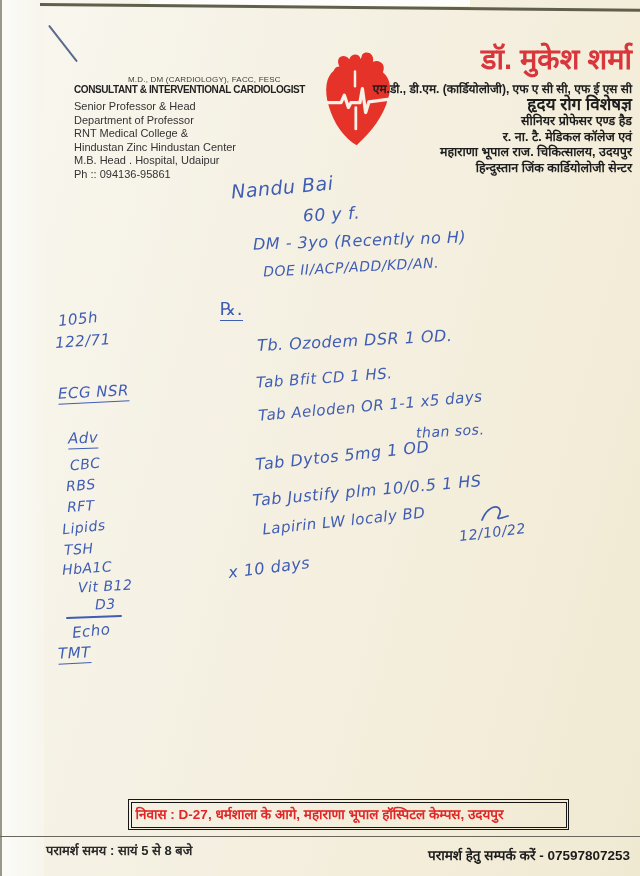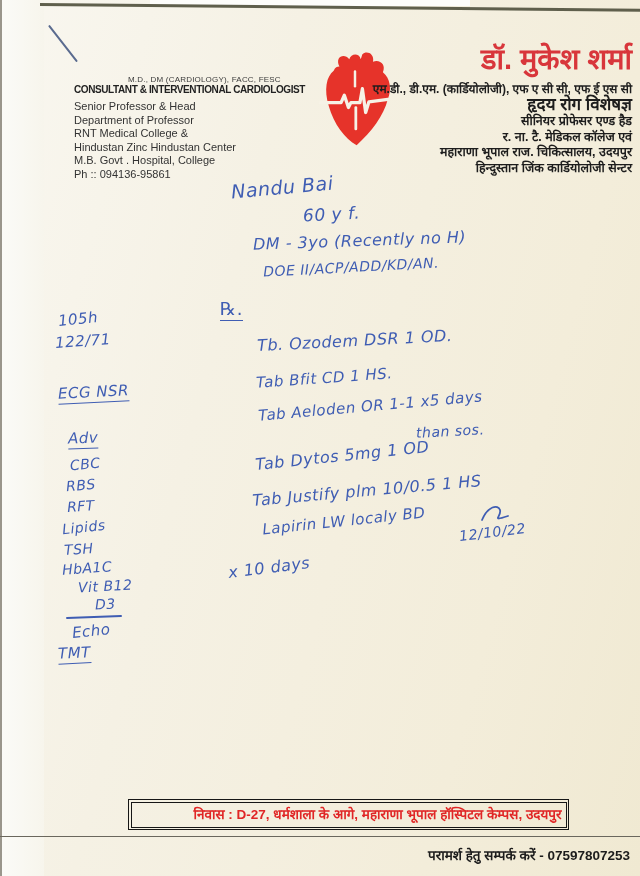--- a/index.html
+++ b/index.html
@@ -37,21 +37,21 @@
 
   
   .hw{position:absolute;font-family:"DejaVu Sans",sans-serif;font-style:italic;
       color:#3f5db3;white-space:nowrap;letter-spacing:.5px;}
   .ul{border-bottom:1.6px solid #3f5db3;padding-bottom:1px;}
   .hw-line{position:absolute;background:#3f5db3;height:1.6px;border-radius:1px;}
 
   
   .res-box{position:absolute;left:128px;top:799px;width:436px;border:1.5px solid #161616;
         padding:1.5px;background:transparent;}
-  .res-box-inner{border:1.2px solid #161616;padding:3px 4px 4px;text-align:right;
+  .res-box-inner{border:1.2px solid #161616;padding:3px 4px 4px;text-align:left;
         font-size:13.5px;font-weight:bold;color:#e02626;line-height:17px;}
   .foot-rule{position:absolute;left:0;top:836px;width:640px;height:1px;background:#6a675d;}
   .timing{position:absolute;left:46px;top:841px;font-size:13px;font-weight:bold;color:#2a2a2a;}
   .contact{position:absolute;right:10px;top:846px;font-size:13.5px;font-weight:bold;color:#1c1c1c;}
 </style>
 </head>
 <body>
 
 <div class="page">
   <div class="scanner-strip"></div>
@@ -60,21 +60,21 @@
   <div class="left-edge"></div>
   <div class="pen-stroke"></div>
 
   <div class="degrees-en">M.D., DM (CARDIOLOGY), FACC, FESC</div>
   <div class="title-en">CONSULTANT &amp; INTERVENTIONAL CARDIOLOGIST</div>
   <div class="addr-en">
     <div>Senior Professor &amp; Head</div>
     <div>Department of Professor</div>
     <div>RNT Medical College &amp;</div>
     <div>Hindustan Zinc Hindustan Center</div>
-    <div>M.B. Govt . Hospital, College</div>
+    <div>M.B. Head . Hospital, Udaipur</div>
     <div>Ph :: 094136-95861</div>
   </div>
 
   <div class="logo">
     <svg width="82" height="102" viewBox="0 0 100 124">
       <path fill="#e6332a" d="M31,20 C25,8 37,3 43,11 C45,4 55,3 57,11 L59,5 C64,0 74,4 72,14 C81,11 88,18 84,27 C93,34 95,48 90,60 C85,80 70,100 52,116 C38,108 24,90 18,68 C12,48 15,32 24,25 C26,21 28,20 31,20 Z"></path>
       <path fill="none" stroke="#f6f2e6" stroke-width="4" stroke-linejoin="round" stroke-linecap="round" d="M8,64 L33,64 L37,55 L42,70 L45,64 L56,64 L59,47 L63,76 L67,63 L90,60"></path>
       <path fill="none" stroke="#f6f2e6" stroke-width="3.4" stroke-linecap="round" d="M51,70 L51,96"></path>
       <path fill="none" stroke="#f6f2e6" stroke-width="3" stroke-linecap="round" d="M50,26 L50,44"></path>
     </svg>
@@ -128,14 +128,15 @@
     <svg width="36" height="24" viewBox="0 0 36 24">
       <path d="M4,18 C10,4 20,2 22,8 C24,14 12,20 30,14" fill="none" stroke="#3f5db3" stroke-width="1.8" stroke-linecap="round"></path>
     </svg>
   </div>
   <div class="hw" style="left:459px;top:524px;font-size:14px;transform:rotate(-7deg);">12/10/22</div>
 
   <div class="res-box">
     <div class="res-box-inner">निवास : D-27, धर्मशाला के आगे, महाराणा भूपाल हॉस्पिटल केम्पस, उदयपुर</div>
   </div>
   <div class="foot-rule"></div>
+  <div class="timing">परामर्श समय : सायं 5 से 8 बजे</div>
   <div class="contact">परामर्श हेतु सम्पर्क करें - 07597807253</div>
 </div>
 
 </body></html>

